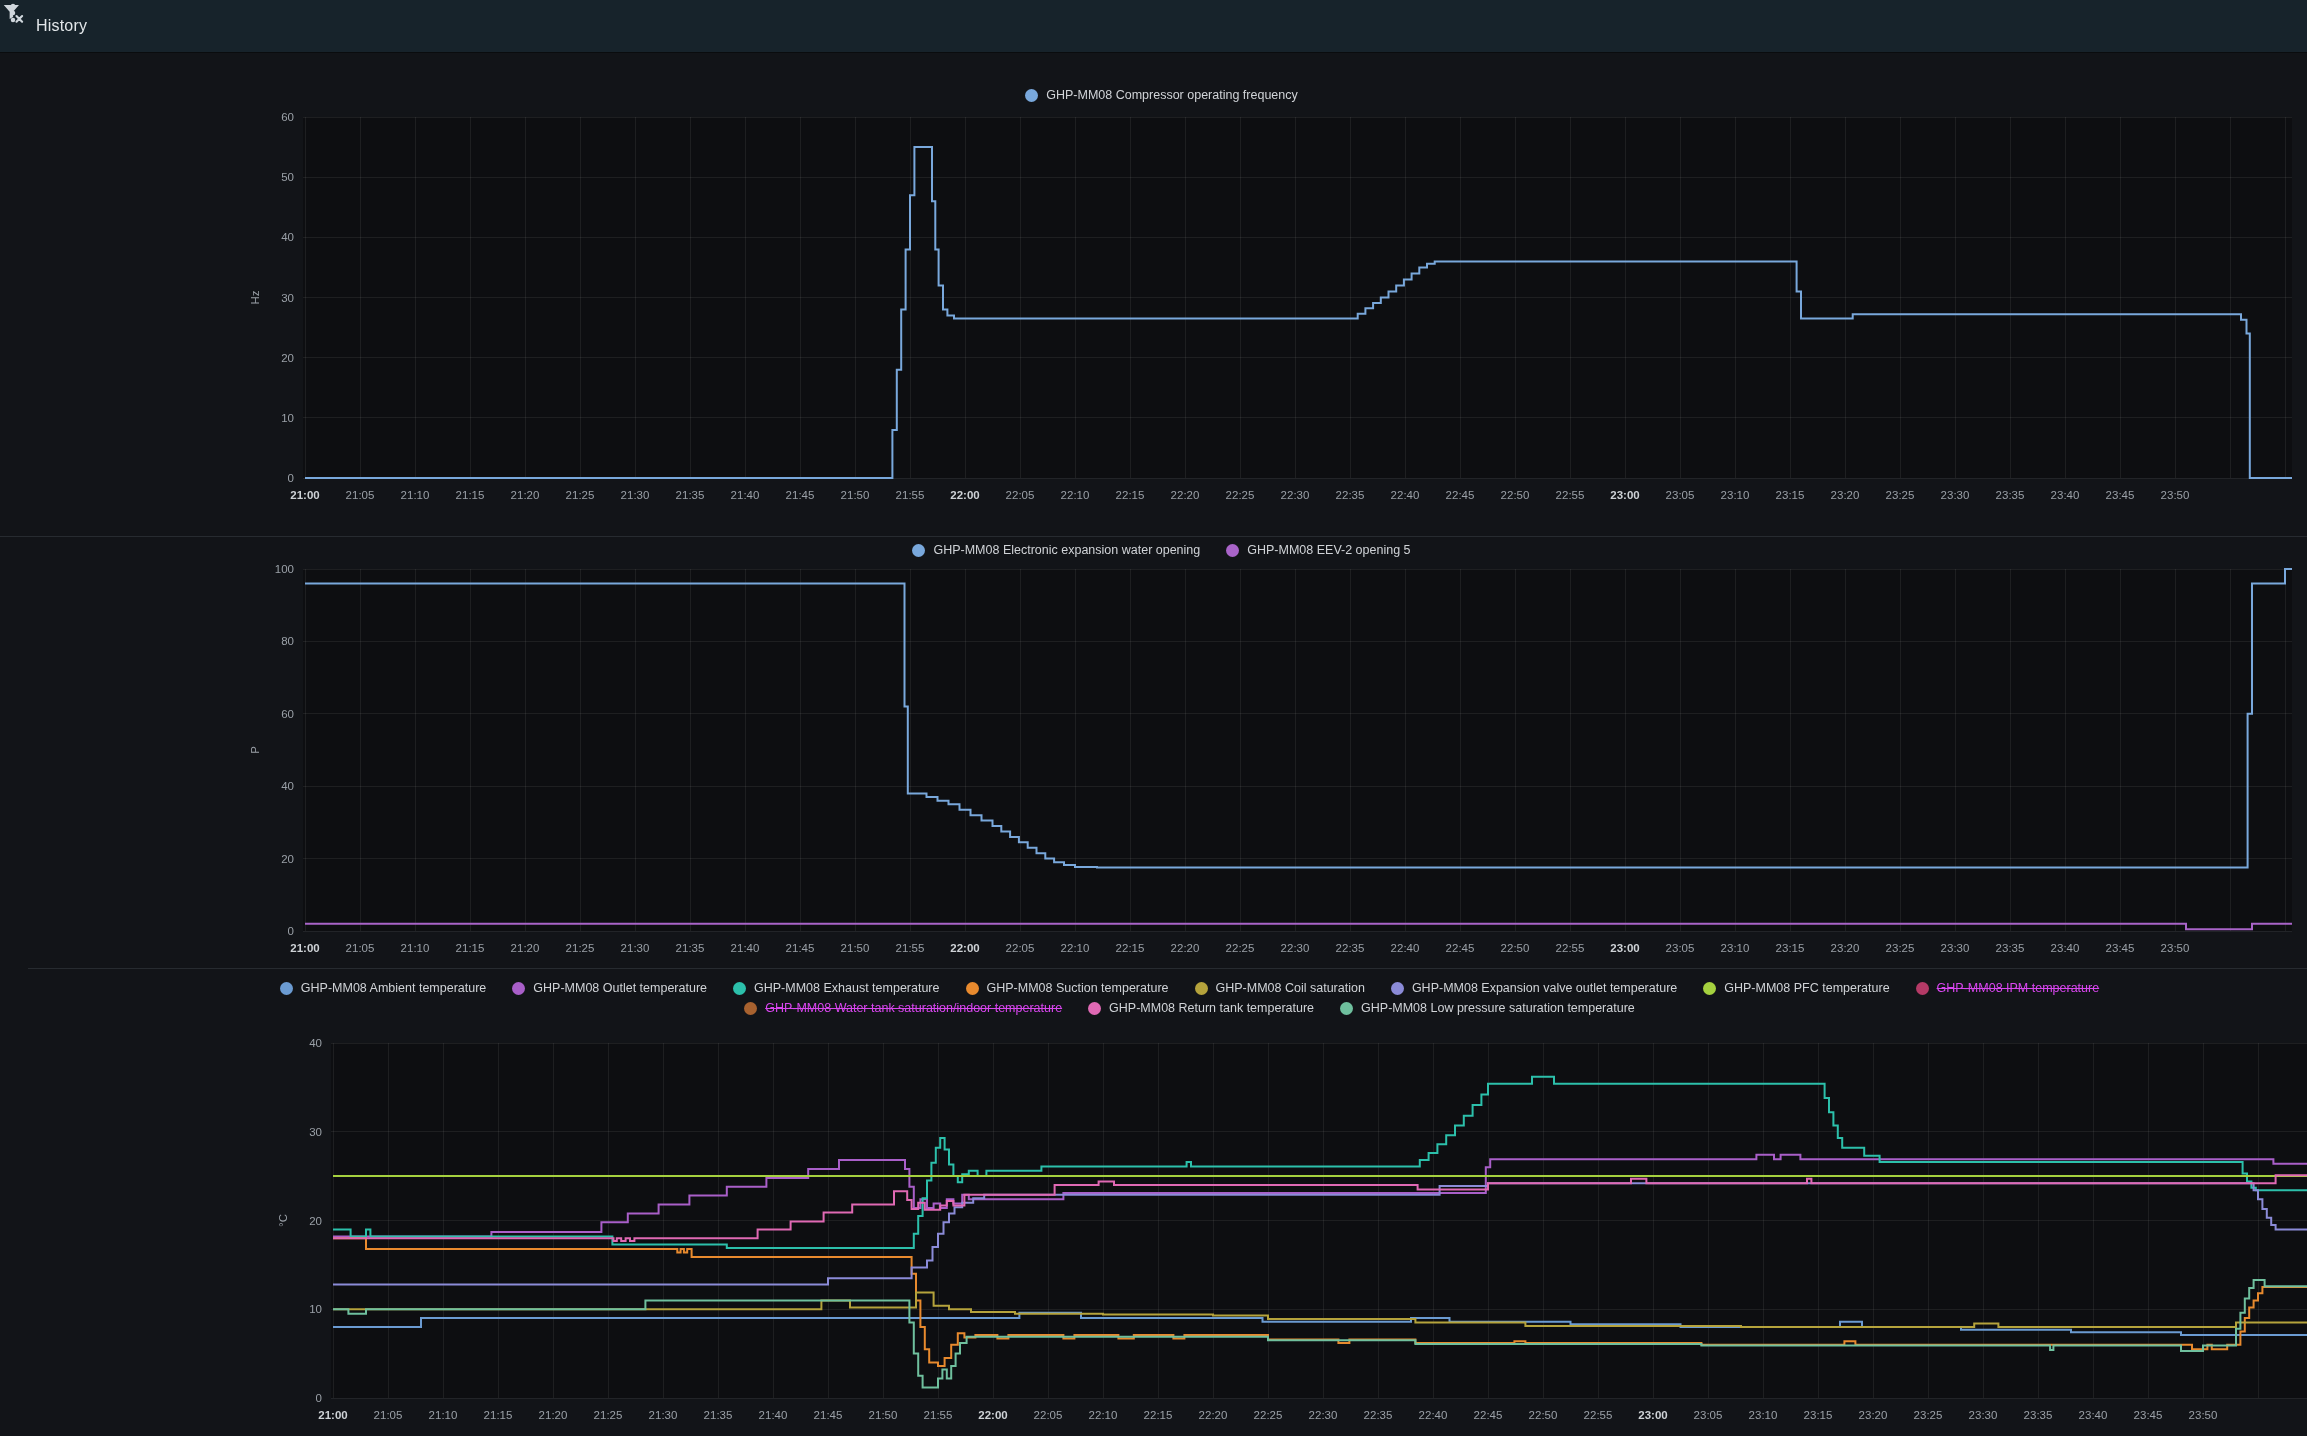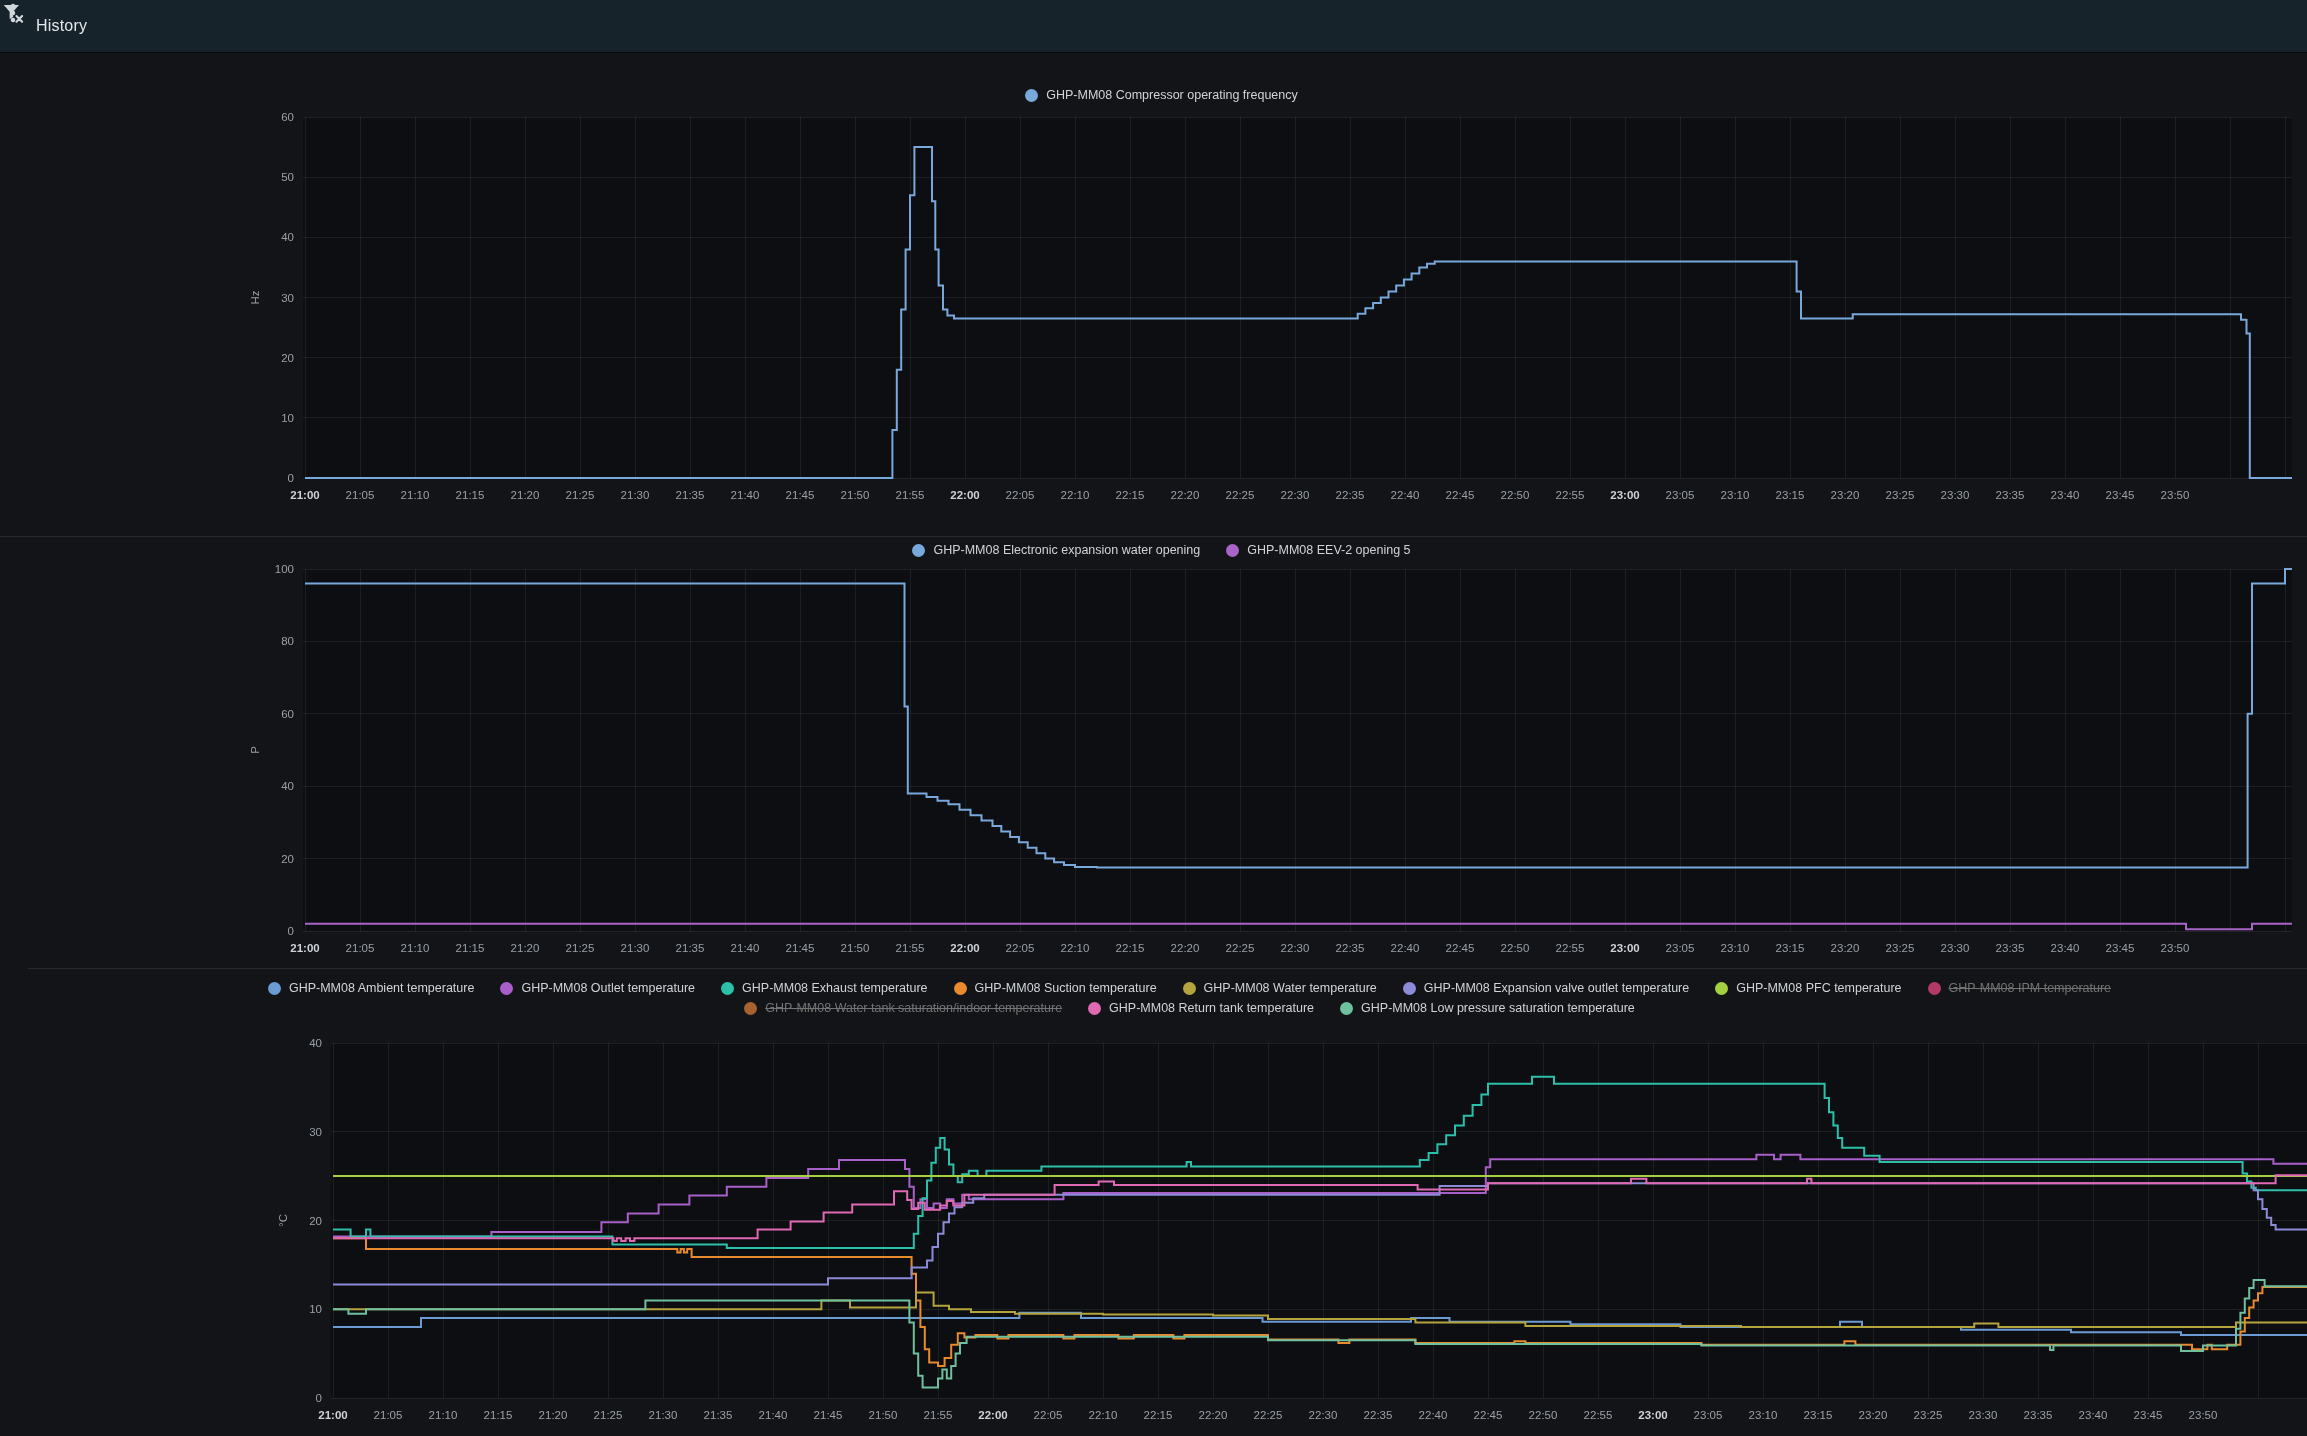--- a/index.html
+++ b/index.html
@@ -11,21 +11,21 @@
   .iconbtn{width:40px;height:40px;display:flex;align-items:center;justify-content:center;cursor:pointer;border-radius:3px;}
   .topbar .icons{display:flex;align-items:center;gap:18px;padding-right:28px;}
   
   .panel{position:absolute;left:0;width:2307px;}
   .panel.sep{border-top:1px solid #272b30;}
   .legend{position:absolute;left:8px;width:100%;display:flex;flex-direction:column;align-items:center;gap:6px;z-index:3;justify-content:center;}
   .legend-row{display:flex;justify-content:center;align-items:center;gap:26px;}
   .legend-item{display:flex;align-items:center;gap:8px;cursor:pointer;}
   .legend-dot{width:13px;height:13px;border-radius:50%;flex:0 0 auto;}
   .legend-label{font-size:12.5px;color:#d0d3d7;white-space:nowrap;}
-  .legend-label.struck{color:#737373;text-decoration:line-through;}
+  .legend-label.struck{color:#d946ef;text-decoration:line-through;}
   svg{position:absolute;left:0;top:0;display:block;}
   text{font-family:"Liberation Sans","DejaVu Sans",sans-serif;}
 </style>
 </head>
 <body>
 
 <div id="screen">
 
   <div class="topbar">
     <span class="title">History</span>
@@ -276,21 +276,21 @@
           <div class="legend-item">
             <span class="legend-dot" style="background: rgb(44, 192, 171);"></span>
             <span class="legend-label">GHP-MM08 Exhaust temperature</span>
           </div>
           <div class="legend-item">
             <span class="legend-dot" style="background: rgb(232, 138, 46);"></span>
             <span class="legend-label">GHP-MM08 Suction temperature</span>
           </div>
           <div class="legend-item">
             <span class="legend-dot" style="background: rgb(181, 163, 60);"></span>
-            <span class="legend-label">GHP-MM08 Water temperature</span>
+            <span class="legend-label">GHP-MM08 Coil saturation</span>
           </div>
           <div class="legend-item">
             <span class="legend-dot" style="background: rgb(139, 139, 216);"></span>
             <span class="legend-label">GHP-MM08 Expansion valve outlet temperature</span>
           </div>
           <div class="legend-item">
             <span class="legend-dot" style="background: rgb(165, 209, 63);"></span>
             <span class="legend-label">GHP-MM08 PFC temperature</span>
           </div>
           <div class="legend-item">

